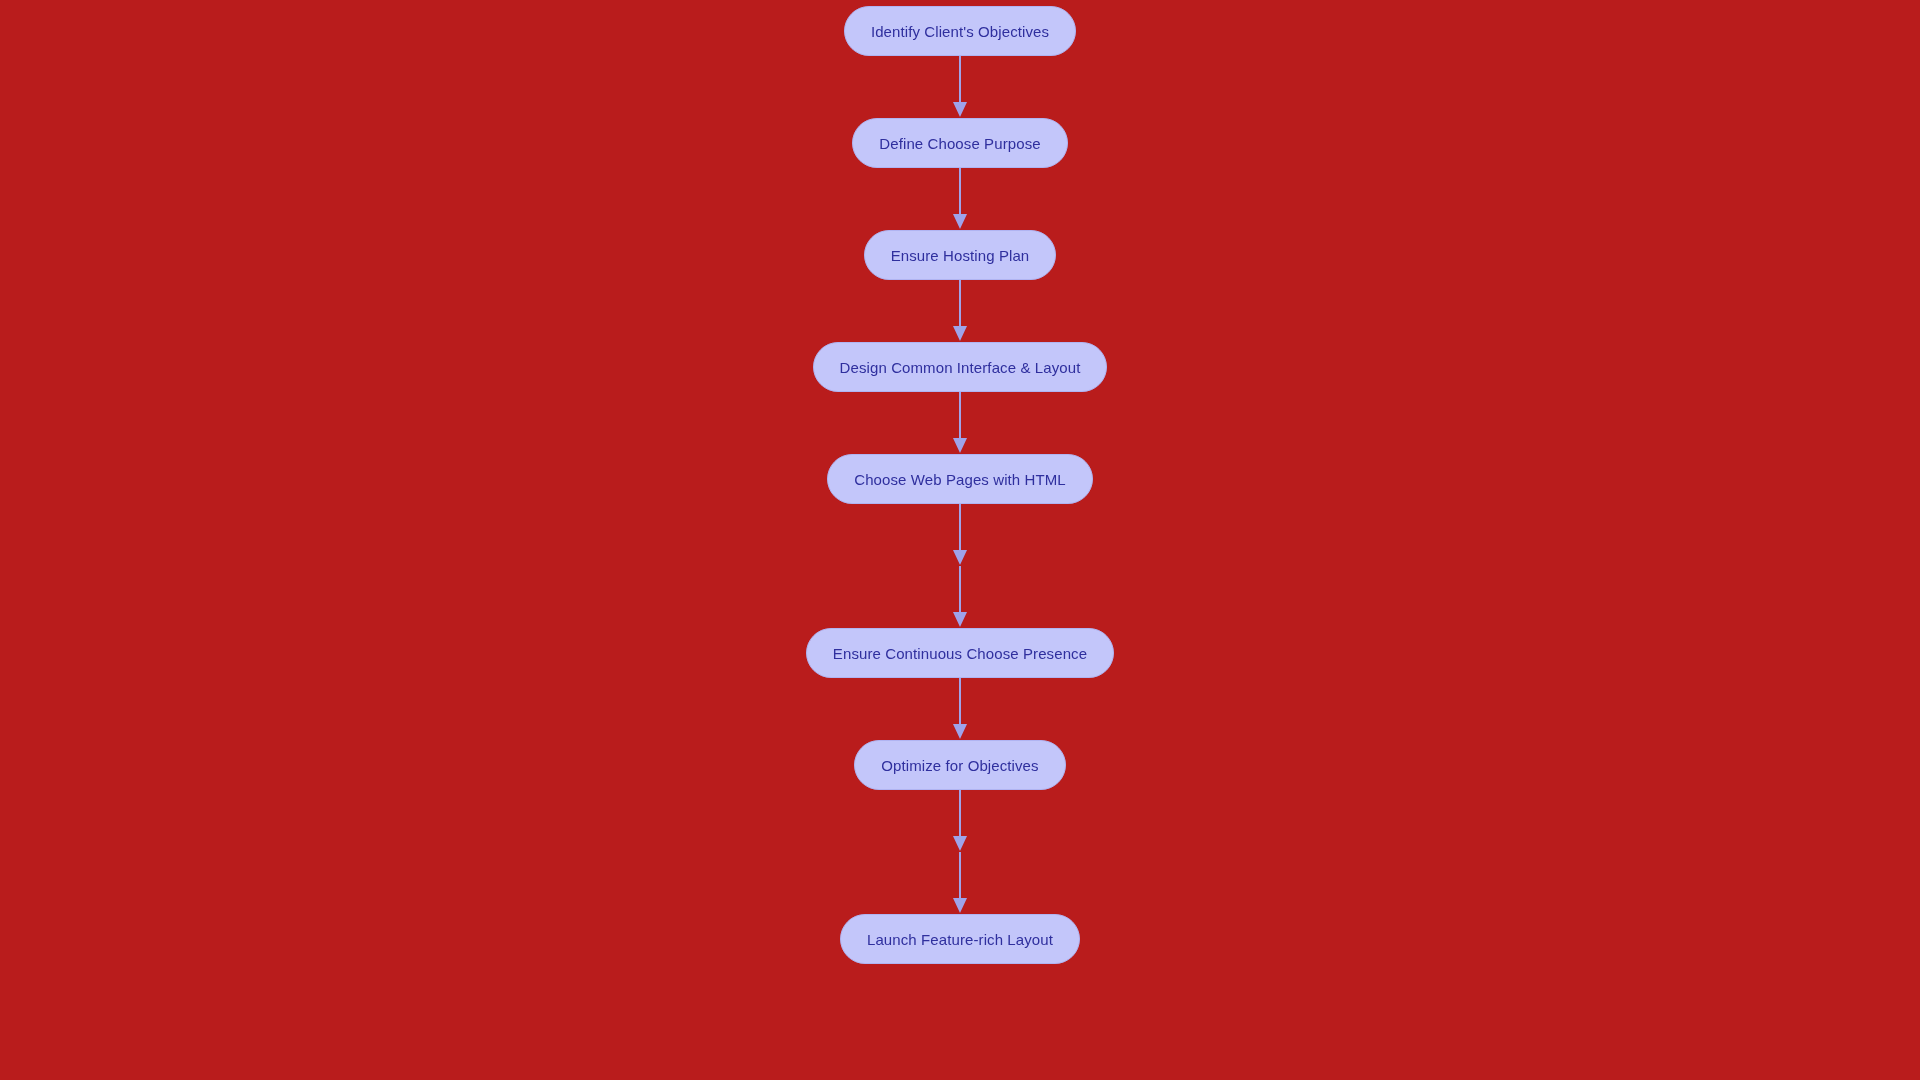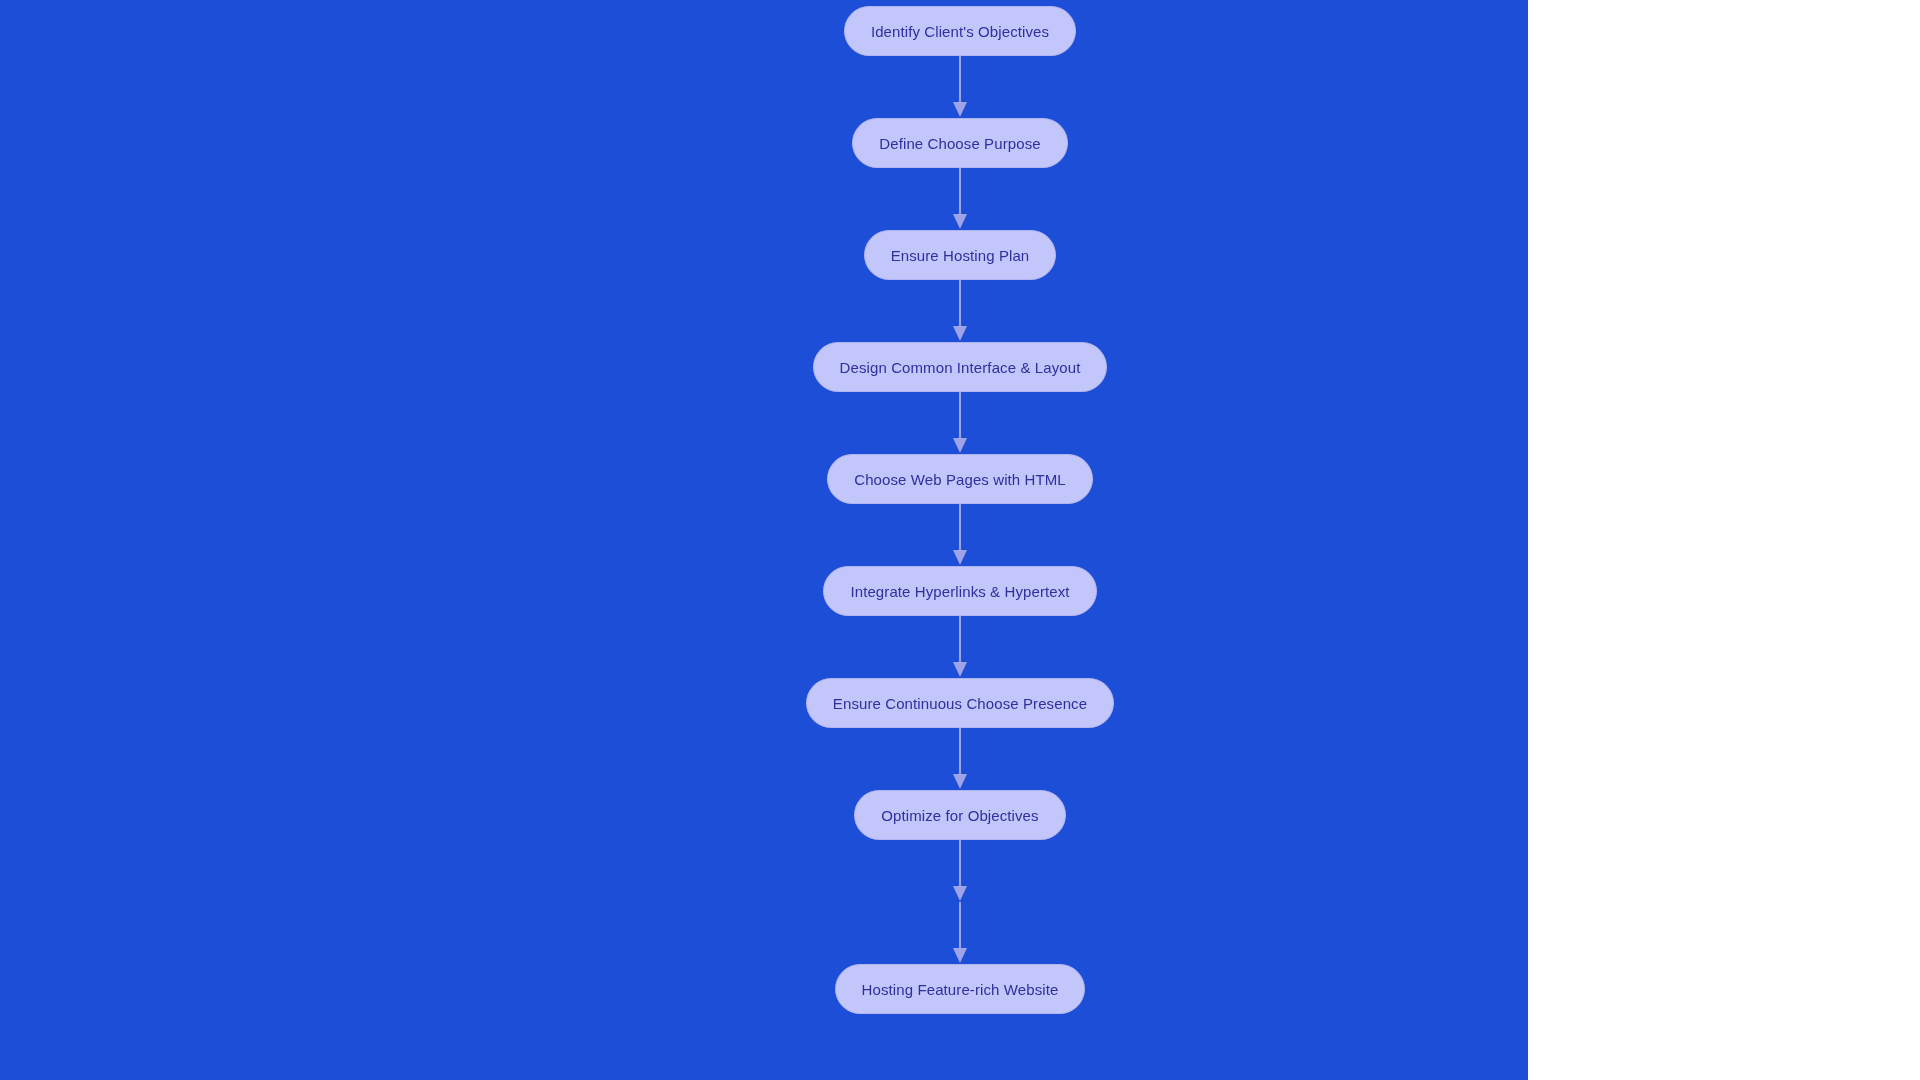--- a/index.html
+++ b/index.html
@@ -10,23 +10,23 @@
     height: 1080px;
     background: #ffffff;
     overflow: hidden;
   }
   body {
     font-family: "Liberation Sans", sans-serif;
   }
 
   #flowchart-canvas {
     position: relative;
-    width: 1528px;
+    width: 1920px;
     height: 1080px;
-    background: #1d4ed8;
+    background: #b91c1c;
   }
 
   .flow-column {
     position: absolute;
     left: 0;
     top: 0;
     width: 1920px;
     display: flex;
     flex-direction: column;
     align-items: center;
@@ -132,25 +132,20 @@
         <div class="node">
           <span class="node-label">Choose Web Pages with HTML</span>
         </div>
       </div>
       <div>
         <svg class="connector" viewBox="0 0 26 62" xmlns="http://www.w3.org/2000/svg">
           <path class="connector-line" d="M13 0 L13 49"></path>
           <path class="connector-head" d="M13 61 L6 46 L20 46 Z"></path>
         </svg>
       </div>
-      <div class="flow-step">
-        <div class="node">
-          <span class="node-label">Integrate Hyperlinks &amp; Hypertext</span>
-        </div>
-      </div>
       <div>
         <svg class="connector" viewBox="0 0 26 62" xmlns="http://www.w3.org/2000/svg">
           <path class="connector-line" d="M13 0 L13 49"></path>
           <path class="connector-head" d="M13 61 L6 46 L20 46 Z"></path>
         </svg>
       </div>
       <div class="flow-step">
         <div class="node">
           <span class="node-label">Ensure Continuous Choose Presence</span>
         </div>
@@ -173,17 +168,17 @@
         </svg>
       </div>
       <div>
         <svg class="connector" viewBox="0 0 26 62" xmlns="http://www.w3.org/2000/svg">
           <path class="connector-line" d="M13 0 L13 49"></path>
           <path class="connector-head" d="M13 61 L6 46 L20 46 Z"></path>
         </svg>
       </div>
       <div class="flow-step">
         <div class="node">
-          <span class="node-label">Hosting Feature-rich Website</span>
+          <span class="node-label">Launch Feature-rich Layout</span>
         </div>
       </div>
     </div>
 </div>
 
 </body></html>

